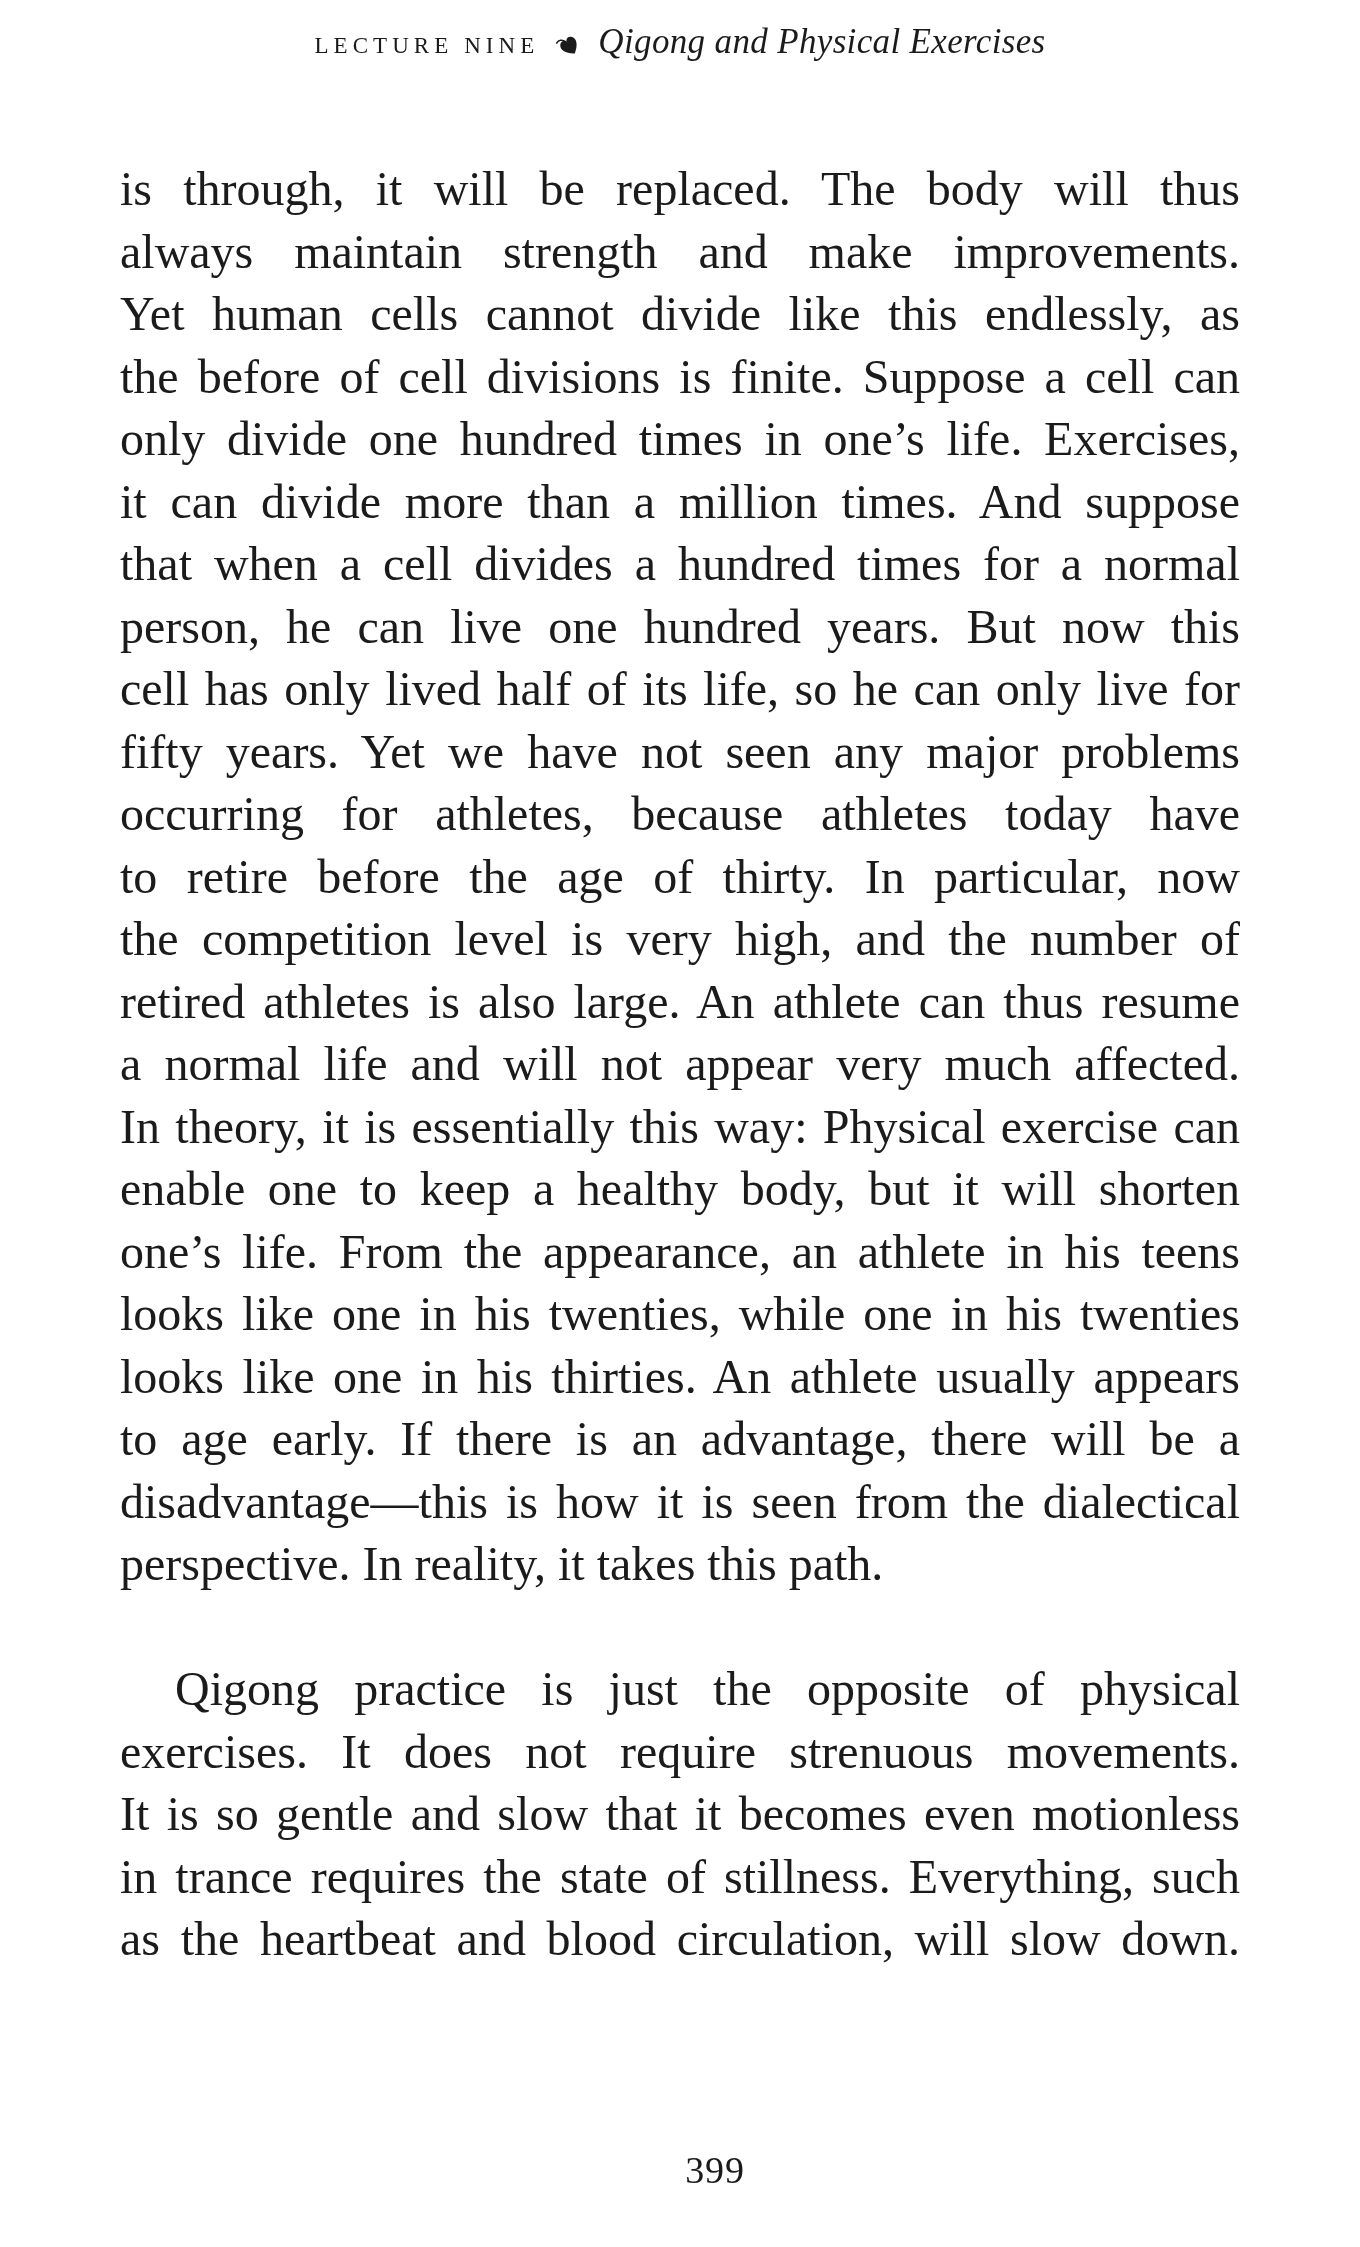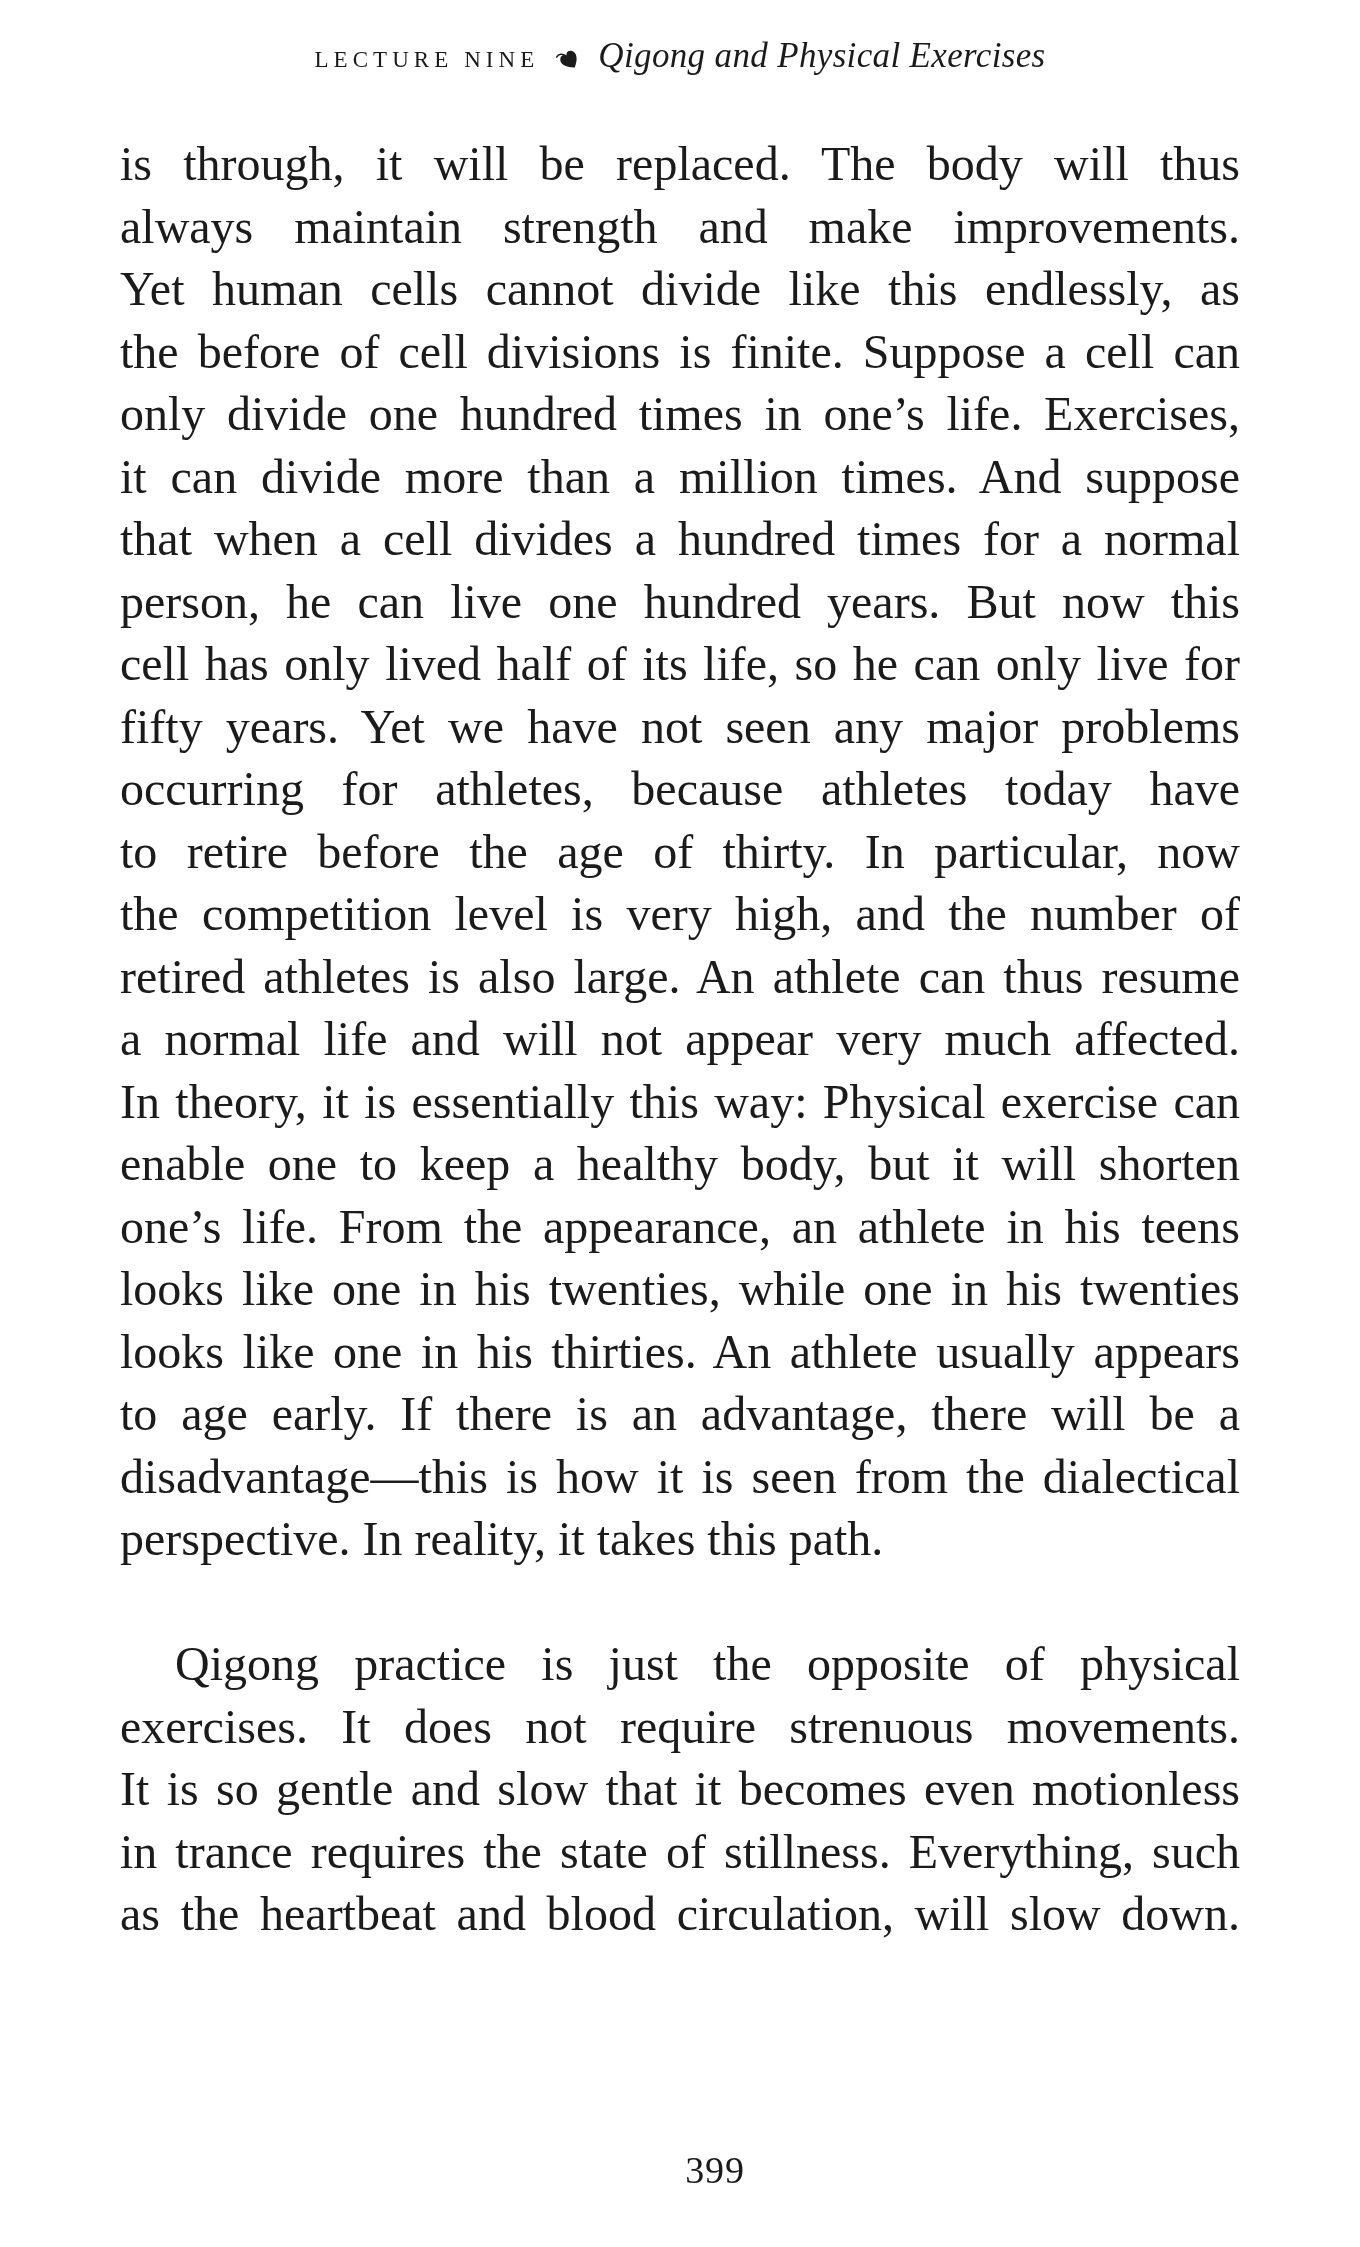--- a/index.html
+++ b/index.html
@@ -13,21 +13,21 @@
     height: 2247px;
     background: #ffffff;
     color: #1b1b1b;
     font-family: "Liberation Serif", "DejaVu Serif", serif;
     overflow: hidden;
   }
 
   
   .running-head {
     position: absolute;
-    top: 36px;
+    top: 22px;
     left: 0;
     width: 1360px;
     display: flex;
     justify-content: center;
     align-items: baseline;
     gap: 16px;
     white-space: nowrap;
   }
   .lecture-label {
     font-size: 23px;
@@ -44,21 +44,21 @@
   .head-title {
     font-style: italic;
     font-size: 35px;
     letter-spacing: 0.01em;
   }
 
   
   .body-text {
     position: absolute;
     left: 120px;
-    top: 133px;
+    top: 158px;
     width: 1120px;
     font-size: 48px;
     line-height: 62.5px;
   }
   .para { margin: 0; }
   .para + .para { margin-top: 62.5px; }
   .line {
     text-align: justify;
     text-align-last: justify;
   }

